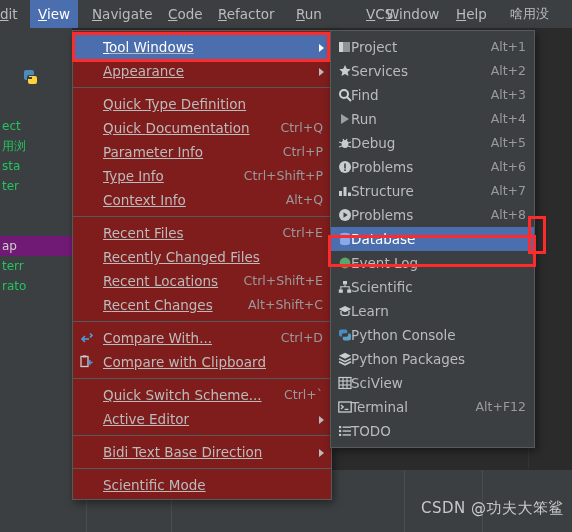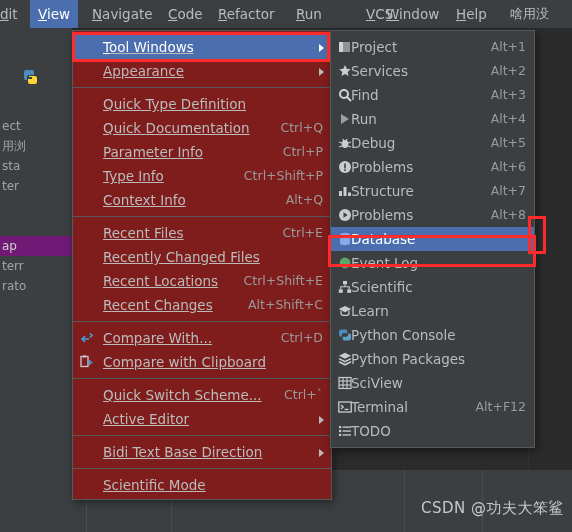--- a/index.html
+++ b/index.html
@@ -23,21 +23,21 @@
   #gutterline{position:absolute;left:528px;top:28px;width:1px;bottom:62px;background:#313335;}
   #bottombar{position:absolute;left:0;right:0;bottom:0;height:62px;background:#3c3f41;border-top:1px solid #2b2b2b;}
   #bottombar .seg{position:absolute;top:0;bottom:0;width:1px;background:#4a4d4f;}
   #watermark{
     position:absolute;right:8px;bottom:14px;
     color:#c8c8c8;font-size:15px;letter-spacing:.5px;
     font-family:"DejaVu Sans","Liberation Sans",sans-serif;
   }
   
   #leftpanel{position:absolute;left:0;top:28px;width:72px;bottom:62px;background:#3c3f41;}
-  #leftpanel .prow{height:20px;line-height:20px;padding-left:2px;white-space:nowrap;overflow:hidden;font-size:12px;color:#a3a3a3;}
+  #leftpanel .prow{height:20px;line-height:20px;padding-left:2px;white-space:nowrap;overflow:hidden;font-size:12px;color:#22c55e;}
   #leftpanel .prow.sel{background:#701a75;color:#cfcfcf;margin-top:40px;}
   .pyicon{
     position:absolute;left:22px;top:40px;width:18px;height:18px;
   }
   
   #menubar{position:absolute;left:0;top:0;width:572px;height:28px;background:#3c3f41;}
   #menubar .mi{
     position:absolute;top:0;height:28px;line-height:28px;
     padding:0 8px;color:#bbbbbb;font-size:13.5px;white-space:nowrap;
   }

